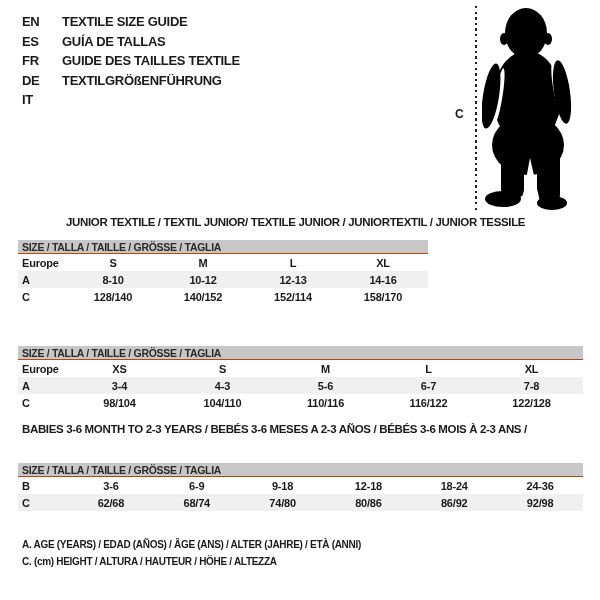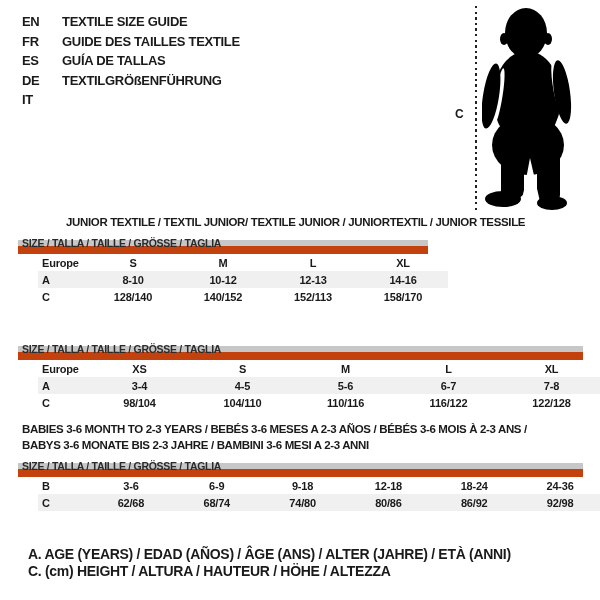--- a/index.html
+++ b/index.html
@@ -16,50 +16,50 @@
   .dotted-line { position:absolute; left:475px; top:6px; width:2px; height:204px;
     background:repeating-linear-gradient(to bottom,#222 0px,#222 2.5px,transparent 2.5px,transparent 5.6px); }
   .c-label { position:absolute; left:455px; top:107px; font-size:12px; font-weight:700; }
   .baby-svg { position:absolute; left:482px; top:6px; }
 
   
   .sec-title { position:absolute; left:22px; font-size:11.5px; font-weight:700; letter-spacing:-0.35px; white-space:nowrap; }
   .sec-title .subsc { font-size:8px; vertical-align:sub; }
   .two-line { line-height:15.5px; }
   .tablewrap { position:absolute; left:18px; }
-  .size-bar { height:14px; background:#c7c7c7; border-bottom:8px solid #c2410c;
+  .size-bar { height:14px; background:#c7c7c7; border-bottom:1px solid #c2410c;
     font-size:10.5px; font-weight:700; letter-spacing:-0.3px; padding-left:4px;
     display:flex; align-items:center; color:#2a2a2a; }
-  table { width:100%; border-collapse:collapse; table-layout:fixed;margin-left:20px; }
+  table { width:100%; border-collapse:collapse; table-layout:fixed; }
   td { height:17px; font-size:11px; font-weight:700; letter-spacing:-0.2px;
        text-align:center; white-space:nowrap; overflow:hidden; }
   td.lbl { text-align:left; padding-left:4px; }
   tbody tr:nth-child(even) td { background:#f0f0f0; }
 
   
-  .legend { position:absolute; left:28px; top:536px; font-size:14px; font-weight:700; letter-spacing:-0.3px;margin-top:10px; }
+  .legend { position:absolute; left:22px; top:536px; font-size:10px; font-weight:700; letter-spacing:-0.3px; }
   .legend-row { height:16.8px; display:flex; align-items:center; }
 </style>
 </head>
 <body>
 
 <div class="page">
 
   <div class="lang">
     <div class="lang-row">
       <span class="lang-code">EN</span>
       <span>TEXTILE SIZE GUIDE</span>
     </div>
     <div class="lang-row">
+      <span class="lang-code">ES</span>
+      <span>GUÍA DE TALLAS</span>
+    </div>
+    <div class="lang-row">
       <span class="lang-code">FR</span>
       <span>GUIDE DES TAILLES TEXTILE</span>
-    </div>
-    <div class="lang-row">
-      <span class="lang-code">ES</span>
-      <span>GUÍA DE TALLAS</span>
     </div>
     <div class="lang-row">
       <span class="lang-code">DE</span>
       <span>TEXTILGRÖßENFÜHRUNG</span>
     </div>
     <div class="lang-row">
       <span class="lang-code">IT</span>
     </div>
   </div>
 
@@ -111,21 +111,21 @@
           <td class="lbl">A</td>
           <td>8-10</td>
           <td>10-12</td>
           <td>12-13</td>
           <td>14-16</td>
         </tr>
         <tr>
           <td class="lbl">C</td>
           <td>128/140</td>
           <td>140/152</td>
-          <td>152/113</td>
+          <td>152/114</td>
           <td>158/170</td>
         </tr>
       </tbody>
     </table>
   </div>
 
   <div class="tablewrap" style="top:346px; width:565px;">
     <div class="size-bar">SIZE / TALLA / TAILLE / GRÖSSE / TAGLIA</div>
     <table>
       <colgroup>
@@ -141,40 +141,39 @@
           <td class="lbl">Europe</td>
           <td>XS</td>
           <td>S</td>
           <td>M</td>
           <td>L</td>
           <td>XL</td>
         </tr>
         <tr>
           <td class="lbl">A</td>
           <td>3-4</td>
-          <td>4-5</td>
+          <td>4-3</td>
           <td>5-6</td>
           <td>6-7</td>
           <td>7-8</td>
         </tr>
         <tr>
           <td class="lbl">C</td>
           <td>98/104</td>
           <td>104/110</td>
           <td>110/116</td>
           <td>116/122</td>
           <td>122/128</td>
         </tr>
       </tbody>
     </table>
   </div>
 
   <div class="sec-title two-line" style="top:422px;">
     <div>BABIES 3-6 MONTH TO 2-3 YEARS / BEBÉS 3-6 MESES A 2-3 AÑOS / BÉBÉS 3-6 MOIS À 2-3 ANS /</div>
-    <div>BABYS 3-6 MONATE BIS 2-3 JAHRE / BAMBINI 3-6 MESI A 2-3 ANNI</div>
   </div>
   <div class="tablewrap" style="top:463px; width:565px;">
     <div class="size-bar">SIZE / TALLA / TAILLE / GRÖSSE / TAGLIA</div>
     <table>
       <colgroup>
           <col style="width:50px">
           <col>
           <col>
           <col>
           <col>

